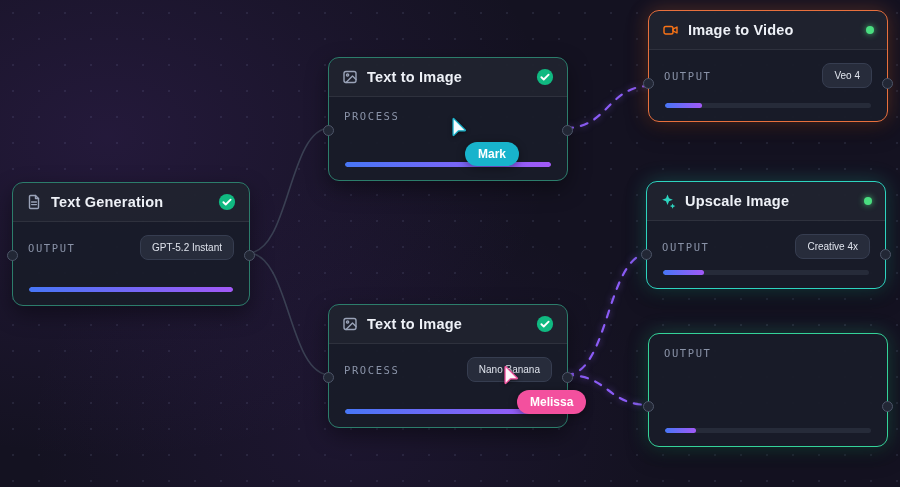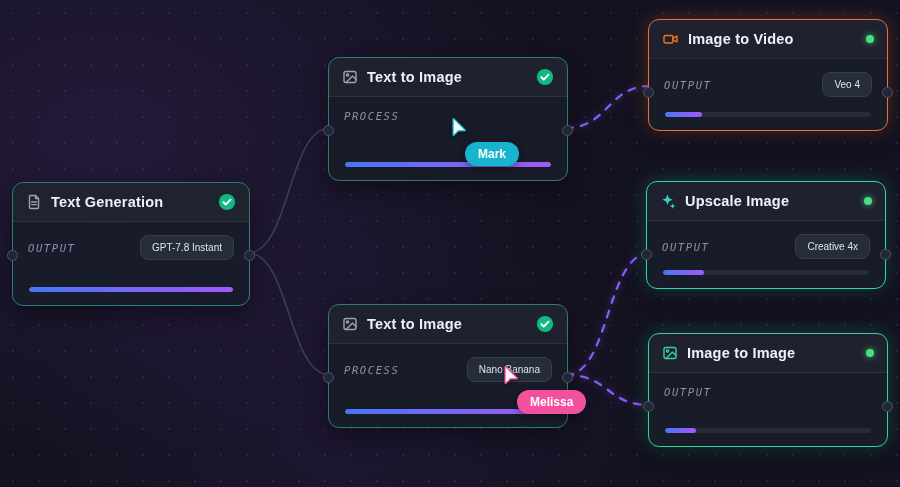--- a/index.html
+++ b/index.html
@@ -44,21 +44,21 @@
   .node-title{font-size:14.5px;font-weight:700;color:#eef1f7;letter-spacing:.2px;}
   .check-badge{margin-left:auto;display:flex;}
   .active-dot{
     margin-left:auto;width:8px;height:8px;border-radius:50%;
     background:#4ade80;box-shadow:0 0 6px rgba(74,222,128,.8);
   }
   .node-body{position:relative;padding:13px 15px;}
   .field-row{display:flex;align-items:center;justify-content:space-between;}
   .field-label{
     font-family:"DejaVu Sans Mono", monospace;
-    font-size:10.5px;letter-spacing:1.6px;color:#8a93a8;font-style:italic;
+    font-size:10.5px;letter-spacing:1.6px;color:#8a93a8;
   }
   .field-chip{
     background:#272c3b;border:1px solid #363d50;border-radius:8px;
     padding:6px 11px;font-size:10px;color:#dfe3ec;cursor:pointer;
     white-space:nowrap;
   }
   .progress-track{
     position:absolute;left:16px;right:16px;bottom:13px;height:5px;
     border-radius:3px;background:#262b39;overflow:hidden;
   }
@@ -110,21 +110,21 @@
     <span class="check-badge">
       <svg width="18" height="18" viewBox="0 0 20 20">
           <circle cx="10" cy="10" r="9" fill="#10b981"></circle>
           <path d="M6 10.3l2.6 2.5L14 7.4" stroke="#ffffff" stroke-width="2.1" fill="none" stroke-linecap="round" stroke-linejoin="round"></path>
         </svg>
     </span>
   </div>
   <div class="node-body">
     <div class="field-row">
       <span class="field-label">OUTPUT</span>
-      <span class="field-chip">GPT-7.8 Instant</span>
+      <span class="field-chip">GPT-5.2 Instant</span>
     </div>
   </div>
   <div class="progress-track">
     <div class="progress-fill" style="width: 100%;"></div>
   </div>
 </div>
 
 <div class="node node--tall" style="left: 328px; top: 57px; width: 238px; height: 122px; --accent: #2c7d6b;">
   <div class="port port-left"></div>
   <div class="port port-right"></div>
@@ -177,21 +177,21 @@
     <div class="field-row">
       <span class="field-label">PROCESS</span>
       <span class="field-chip">Nano Banana</span>
     </div>
   </div>
   <div class="progress-track">
     <div class="progress-fill" style="width: 100%;"></div>
   </div>
 </div>
 
-<div class="node glow-orange" style="left: 648px; top: 19px; width: 238px; height: 110px; --accent: #e8703d;">
+<div class="node glow-orange" style="left: 648px; top: 10px; width: 238px; height: 110px; --accent: #e8703d;">
   <div class="port port-left"></div>
   <div class="port port-right"></div>
   <div class="node-header">
     <span class="node-icon" style="color: rgb(249, 115, 22);">
       <svg width="17" height="16" viewBox="0 0 16 16" fill="none" stroke="currentColor" stroke-width="1.4" stroke-linecap="round" stroke-linejoin="round">
         <rect x="1.5" y="4.5" width="9" height="7.5" rx="1.8"></rect>
           <path d="M10.5 8.8l4 2.2v-6l-4 2.2z"></path>
       </svg>
     </span>
     <span class="node-title">Image to Video</span>
@@ -228,31 +228,20 @@
     </div>
   </div>
   <div class="progress-track">
     <div class="progress-fill" style="width: 20%;"></div>
   </div>
 </div>
 
 <div class="node glow-green" style="left: 648px; top: 333px; width: 238px; height: 112px; --accent: #34d399;">
   <div class="port port-left"></div>
   <div class="port port-right"></div>
-  <div class="node-header">
-    <span class="node-icon" style="color: rgb(52, 211, 153);">
-      <svg width="16" height="16" viewBox="0 0 16 16" fill="none" stroke="currentColor" stroke-width="1.4" stroke-linecap="round" stroke-linejoin="round">
-        <rect x="2" y="2.5" width="12" height="11" rx="2"></rect>
-          <circle cx="5.6" cy="6" r="1.1"></circle>
-          <path d="M14 10.5 10.5 7 4 13.5"></path>
-      </svg>
-    </span>
-    <span class="node-title">Image to Image</span>
-    <span class="active-dot"></span>
-  </div>
   <div class="node-body">
     <div class="field-row">
       <span class="field-label">OUTPUT</span>
     </div>
   </div>
   <div class="progress-track">
     <div class="progress-fill" style="width: 15%;"></div>
   </div>
 </div>
 

